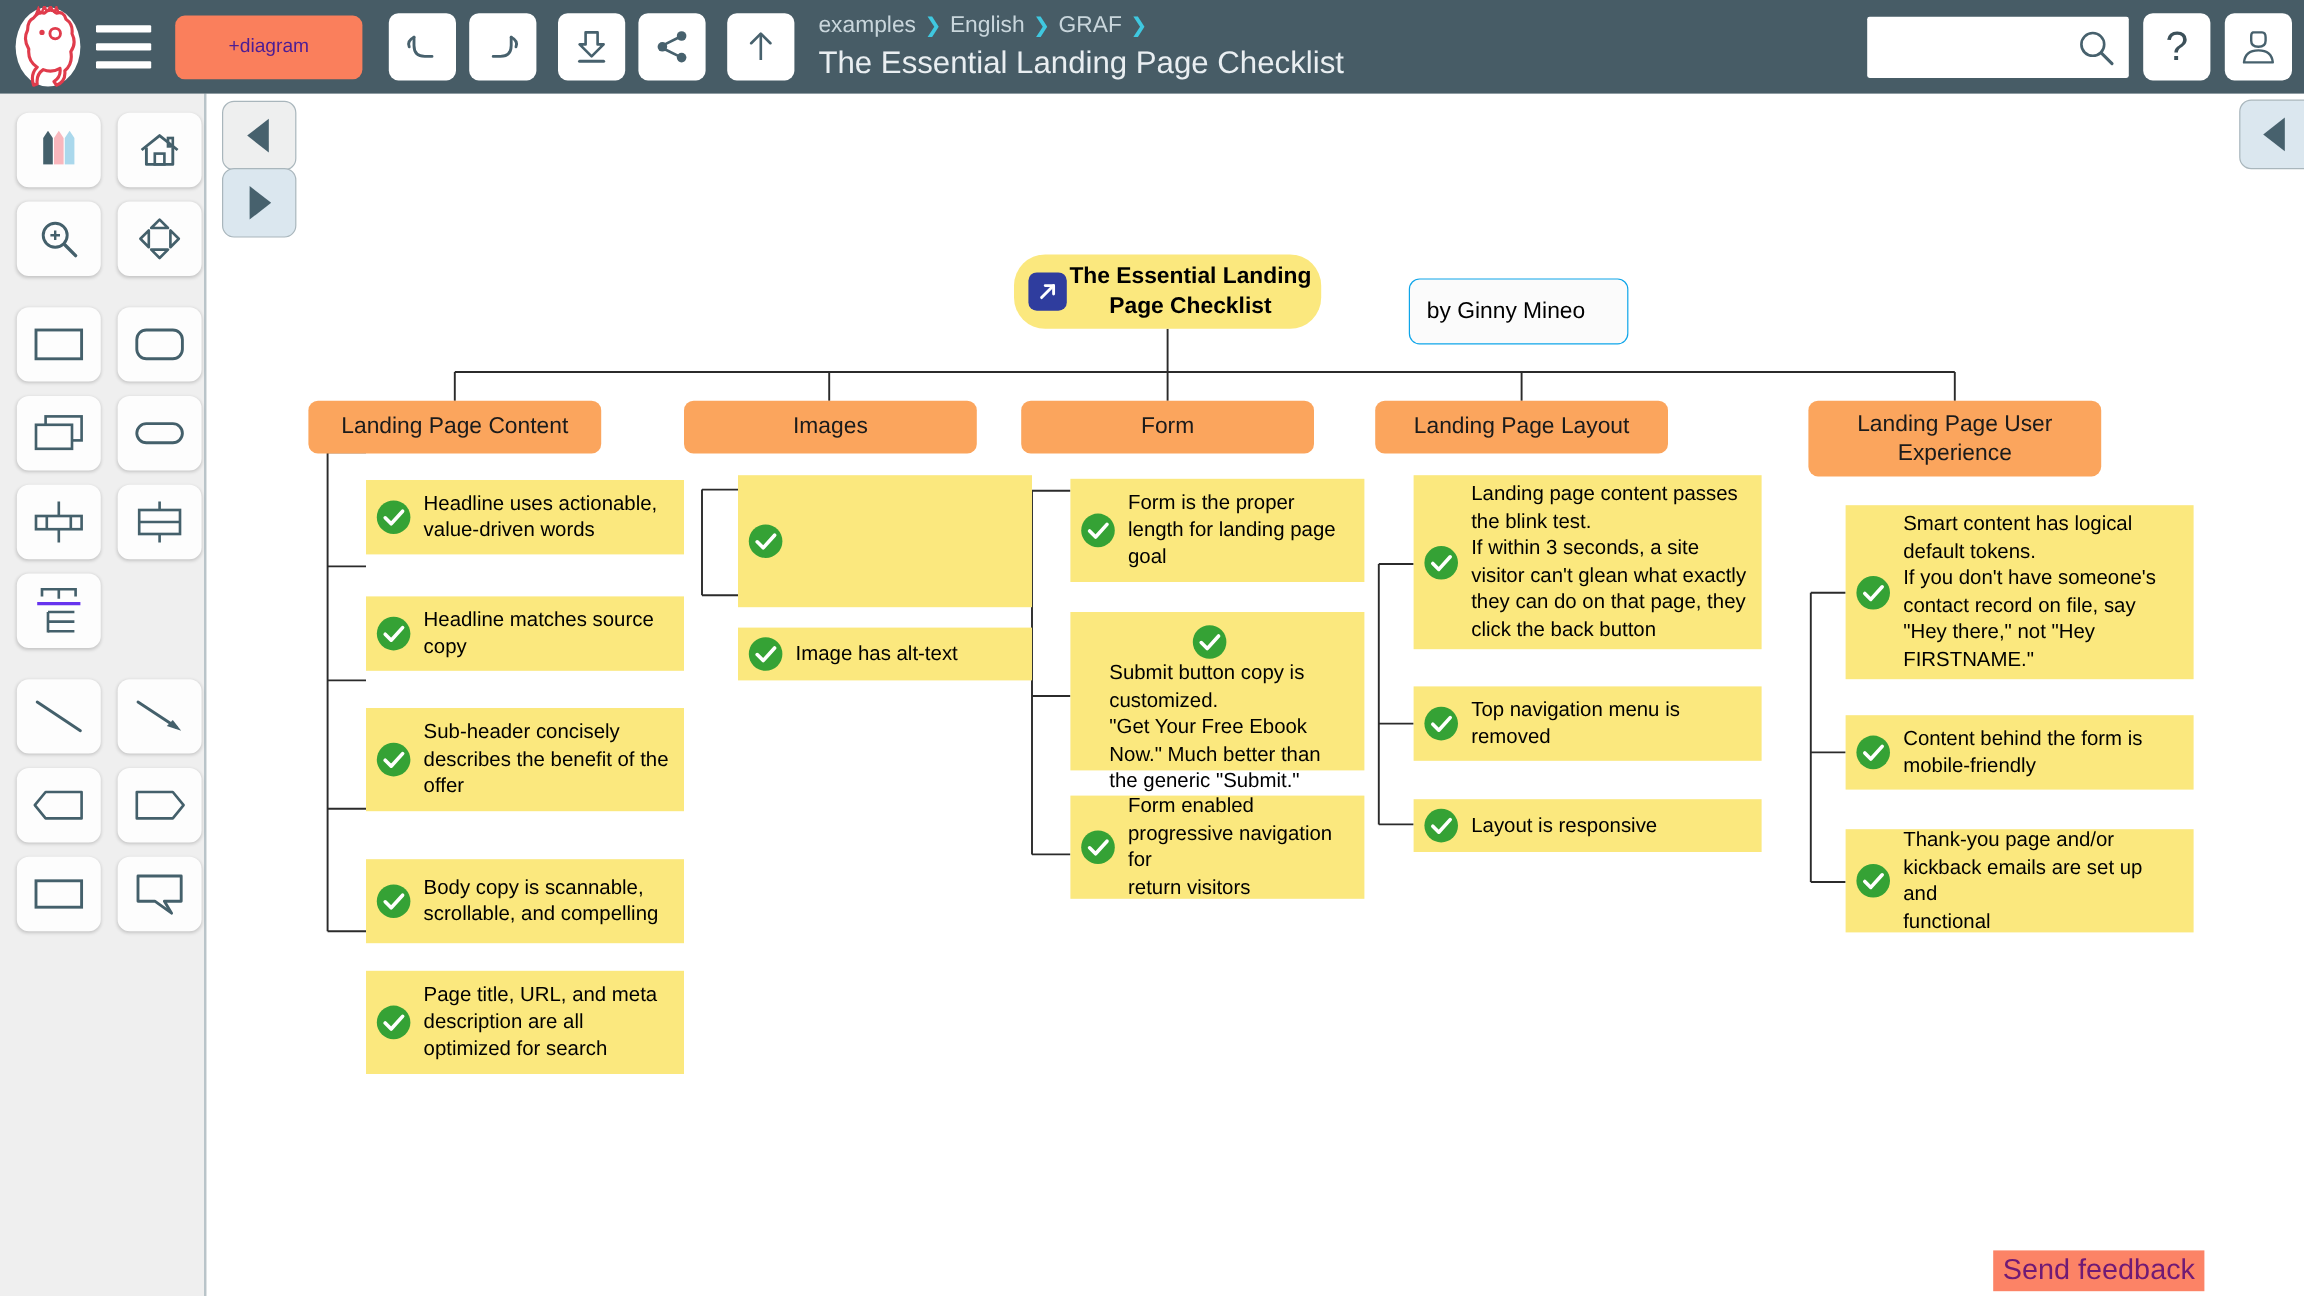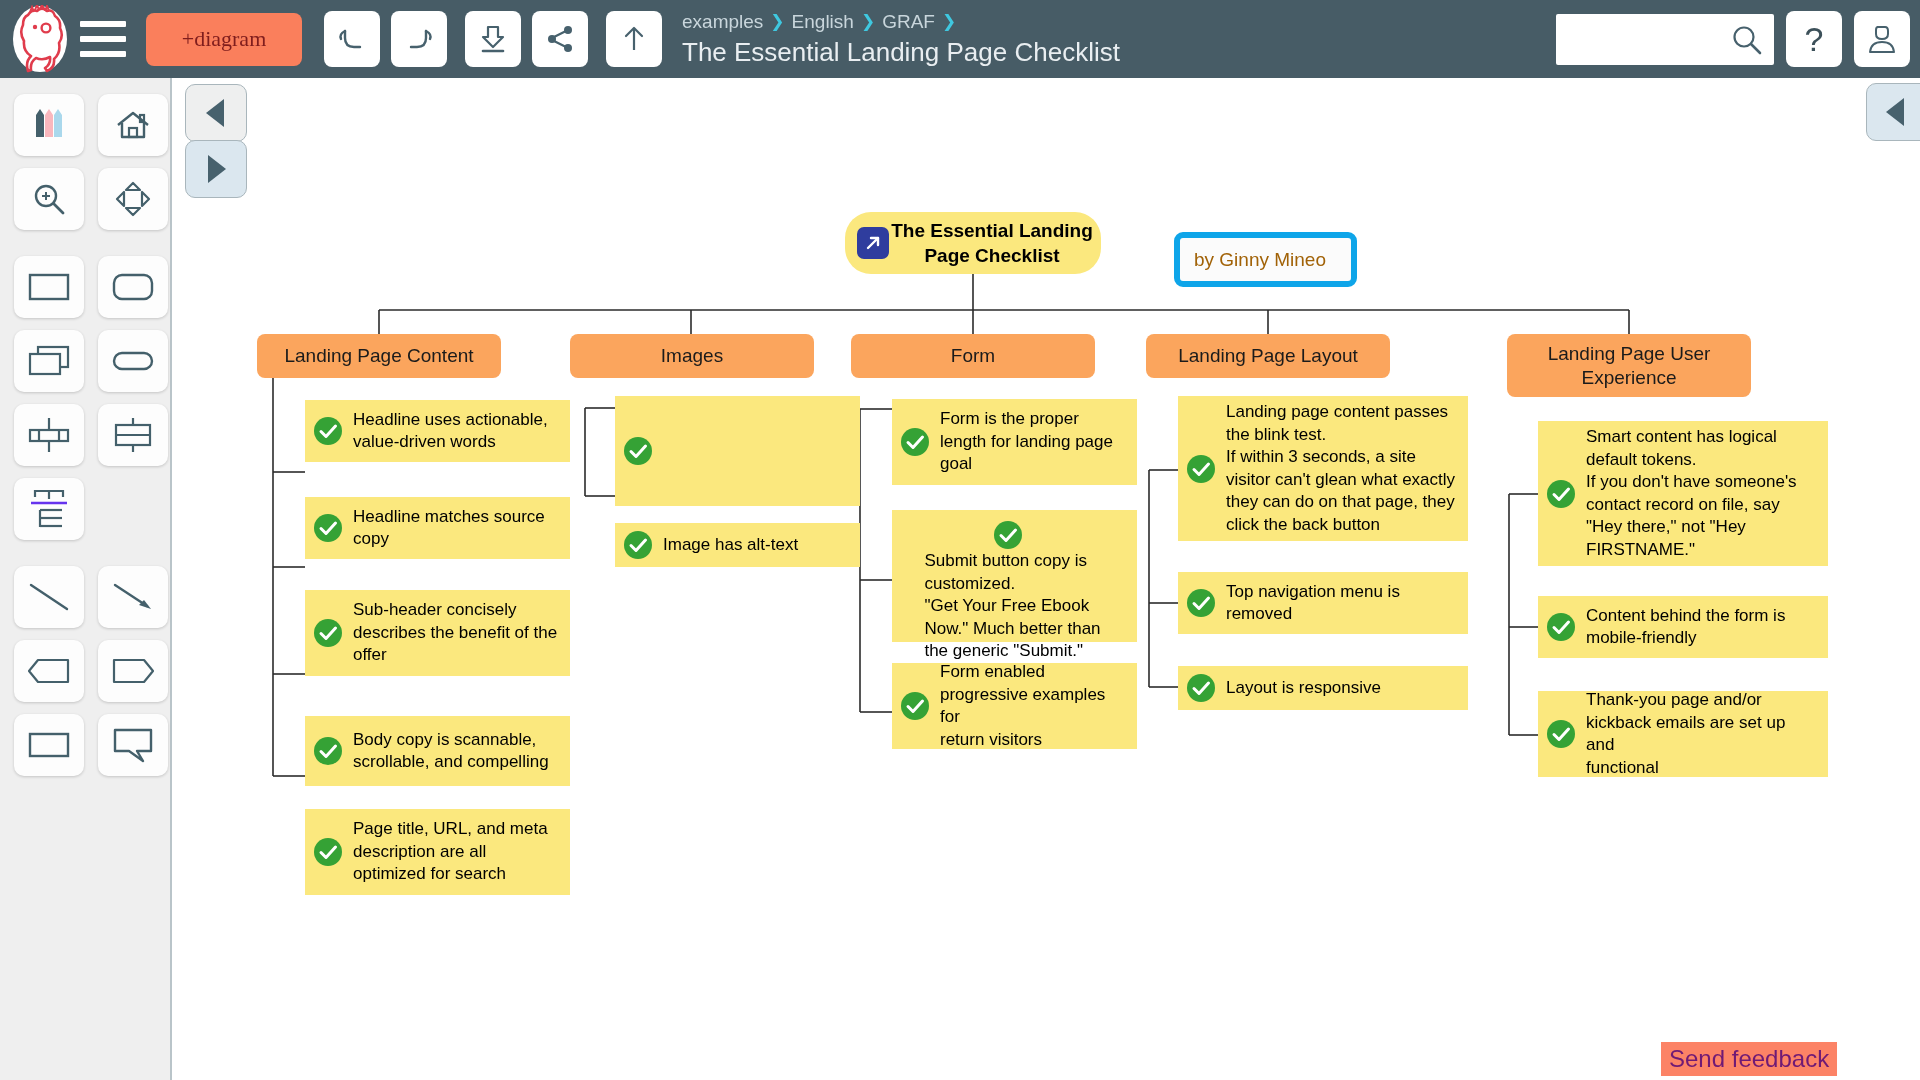--- a/index.html
+++ b/index.html
@@ -24,24 +24,24 @@
     flex:0 0 auto;
   }
   .hdr-hamburger {
     width:52px; height:60px; margin-left:4px;
     display:flex; flex-direction:column; justify-content:center; gap:9px;
     flex:0 0 auto; cursor:pointer;
   }
   .hdr-hamburger span { display:block; height:6px; background:#ffffff; border-radius:1px; width:46px; }
 
   .btn-newdiagram {
-    background:#fa7f5c; color:#7f1d1d;
+    background:#fa7f5c; color:#4c1d95;
     border:none; border-radius:8px;
     height:53px; min-width:156px; padding:0 16px;
-    font-size:22px; font-family:Liberation Serif, serif;
+    font-size:16px; font-family:Liberation Sans, sans-serif;
     margin-left:14px; cursor:pointer;
     flex:0 0 auto;
   }
 
   .icon-btn {
     background:#ffffff; border-radius:8px;
     width:56px; height:56px;
     margin-left:11px;
     display:flex; align-items:center; justify-content:center;
     cursor:pointer; flex:0 0 auto;
@@ -137,23 +137,23 @@
     display:flex; align-items:center; justify-content:center; flex:0 0 auto;
   }
   #root-node .root-title {
     flex:1; text-align:center; font-weight:bold; font-size:19px;
     color:#000; line-height:25px; padding-right:6px;
   }
 
   
   #author-note {
     left:1000px; top:154px; width:183px; height:55px;
-    background:#fbfbfb; border:6px solid #0ea5e9; border-radius:9px;
+    background:#fbfbfb; border:1px solid #0ea5e9; border-radius:9px;
     display:flex; align-items:center; padding-left:14px;
-    font-size:19px; color:#a16207;
+    font-size:19px; color:#000000;
   }
 
   
   .branch-head {
     background:#fba55d; border-radius:8px;
     display:flex; align-items:center; justify-content:center;
     text-align:center; font-size:19px; color:#1b1b1b; line-height:24px;
     padding:0 10px;
   }
 
@@ -577,21 +577,21 @@
 the generic "Submit."</span>
     </div>
     <div class="node leaf" style="left:718px; top:585px; width:245px; height:86px;">
       <span class="chk">
         <svg width="30" height="30" viewBox="0 0 30 30">
             <circle cx="15" cy="15" r="14" fill="#35a235"></circle>
             <path d="M8 15.5 L13 20.5 L22.5 10" fill="none" stroke="#fff" stroke-width="3" stroke-linecap="round" stroke-linejoin="round"></path>
           </svg>
       </span>
       <span class="leaf-text">Form enabled
-progressive examples for
+progressive navigation for
 return visitors</span>
     </div>
 
     <div class="node leaf" style="left:1004px; top:318px; width:290px; height:145px;">
       <span class="chk">
         <svg width="30" height="30" viewBox="0 0 30 30">
             <circle cx="15" cy="15" r="14" fill="#35a235"></circle>
             <path d="M8 15.5 L13 20.5 L22.5 10" fill="none" stroke="#fff" stroke-width="3" stroke-linecap="round" stroke-linejoin="round"></path>
           </svg>
       </span>

